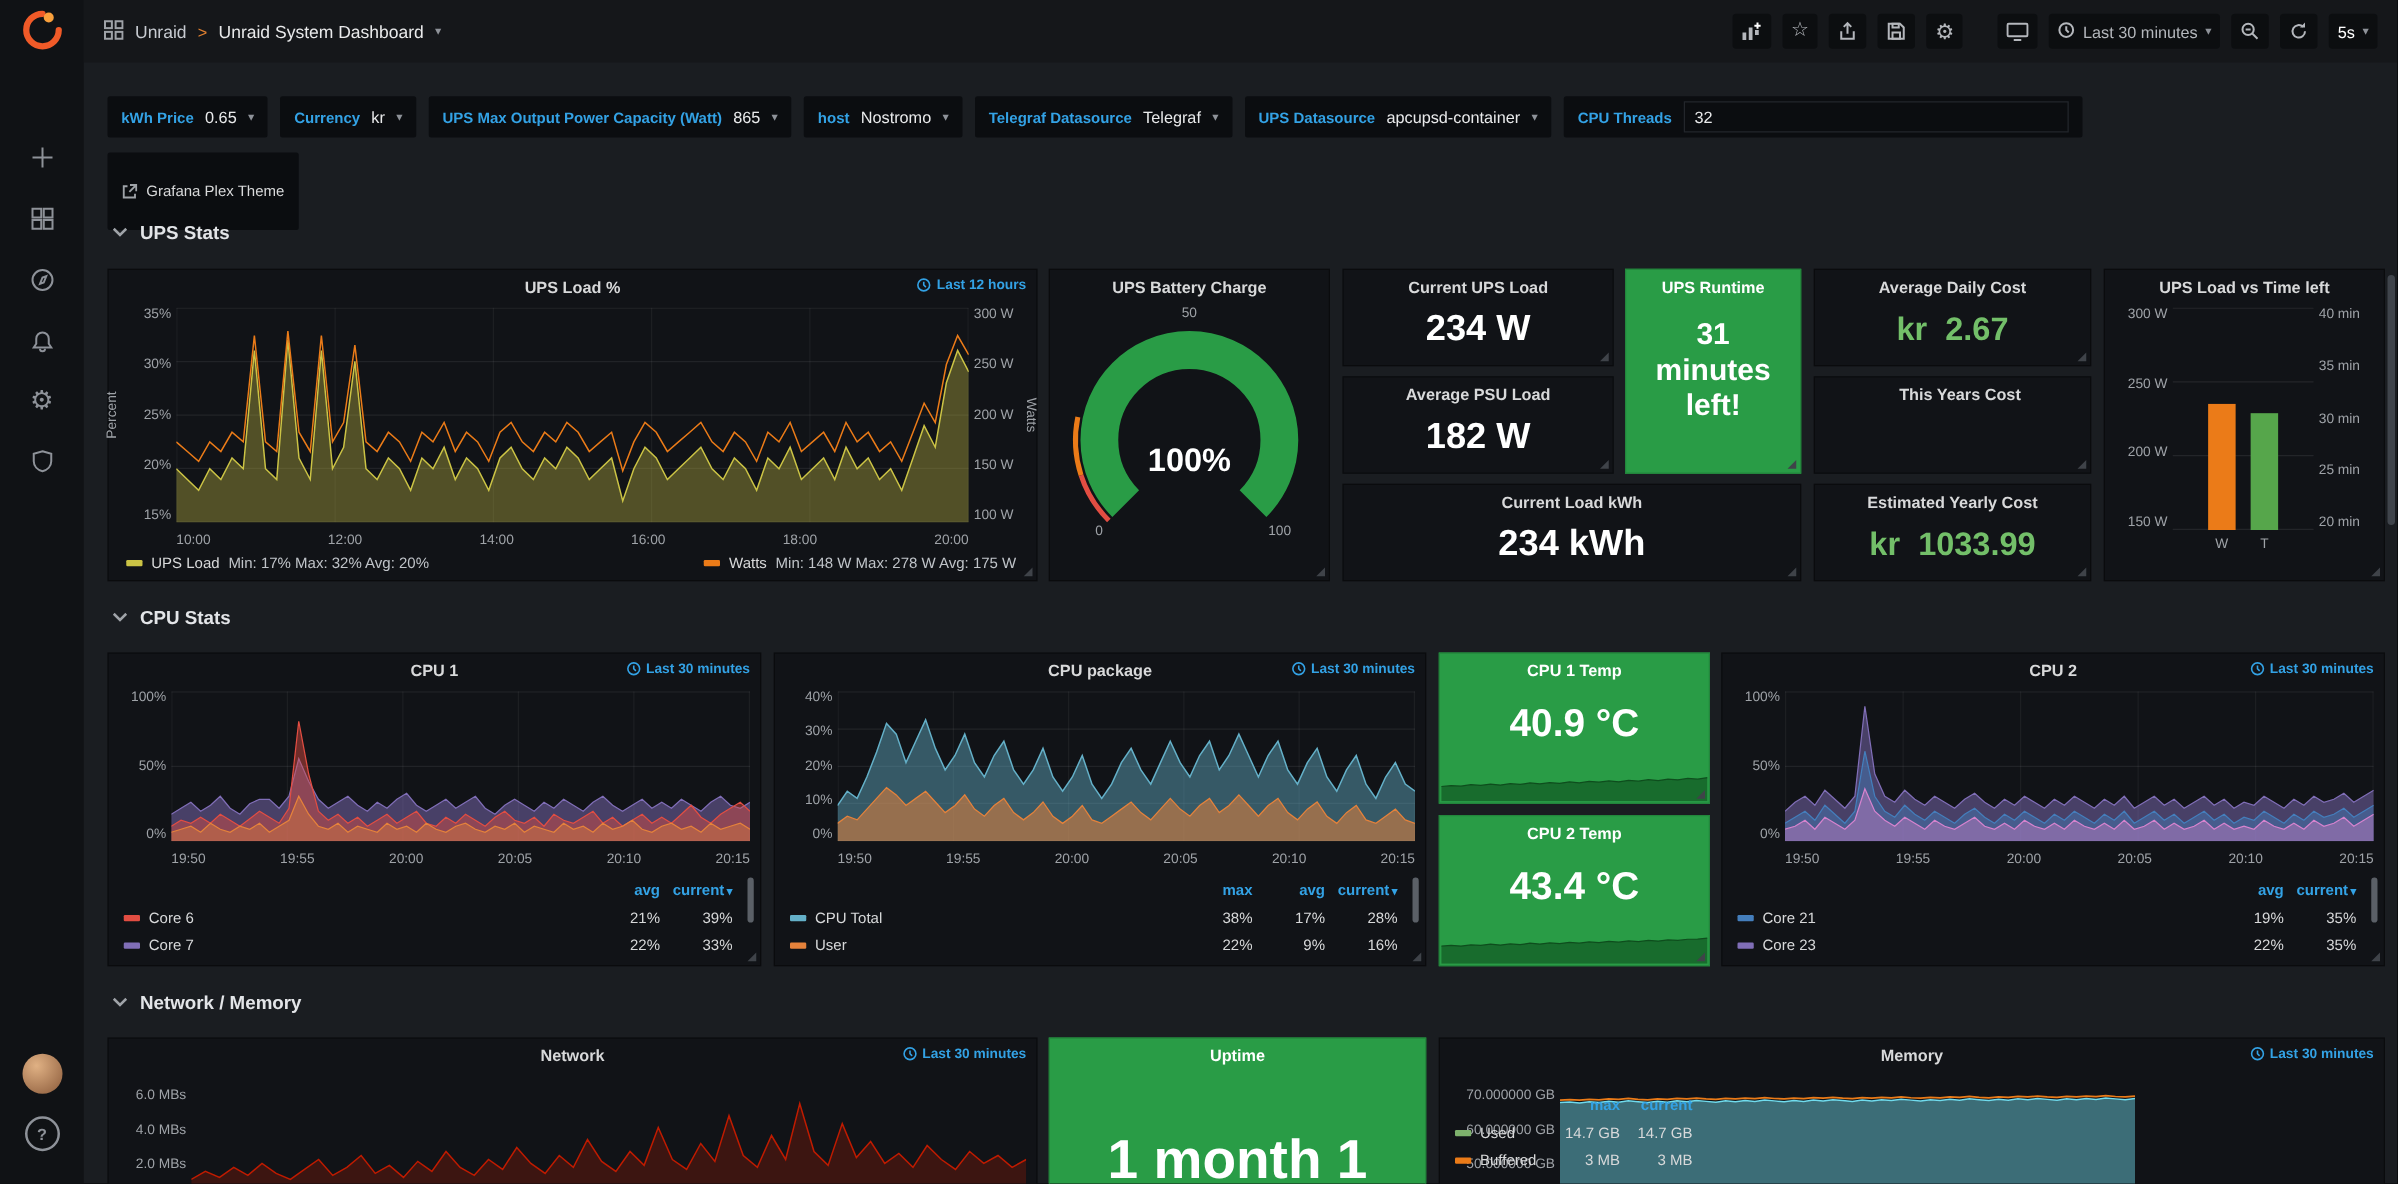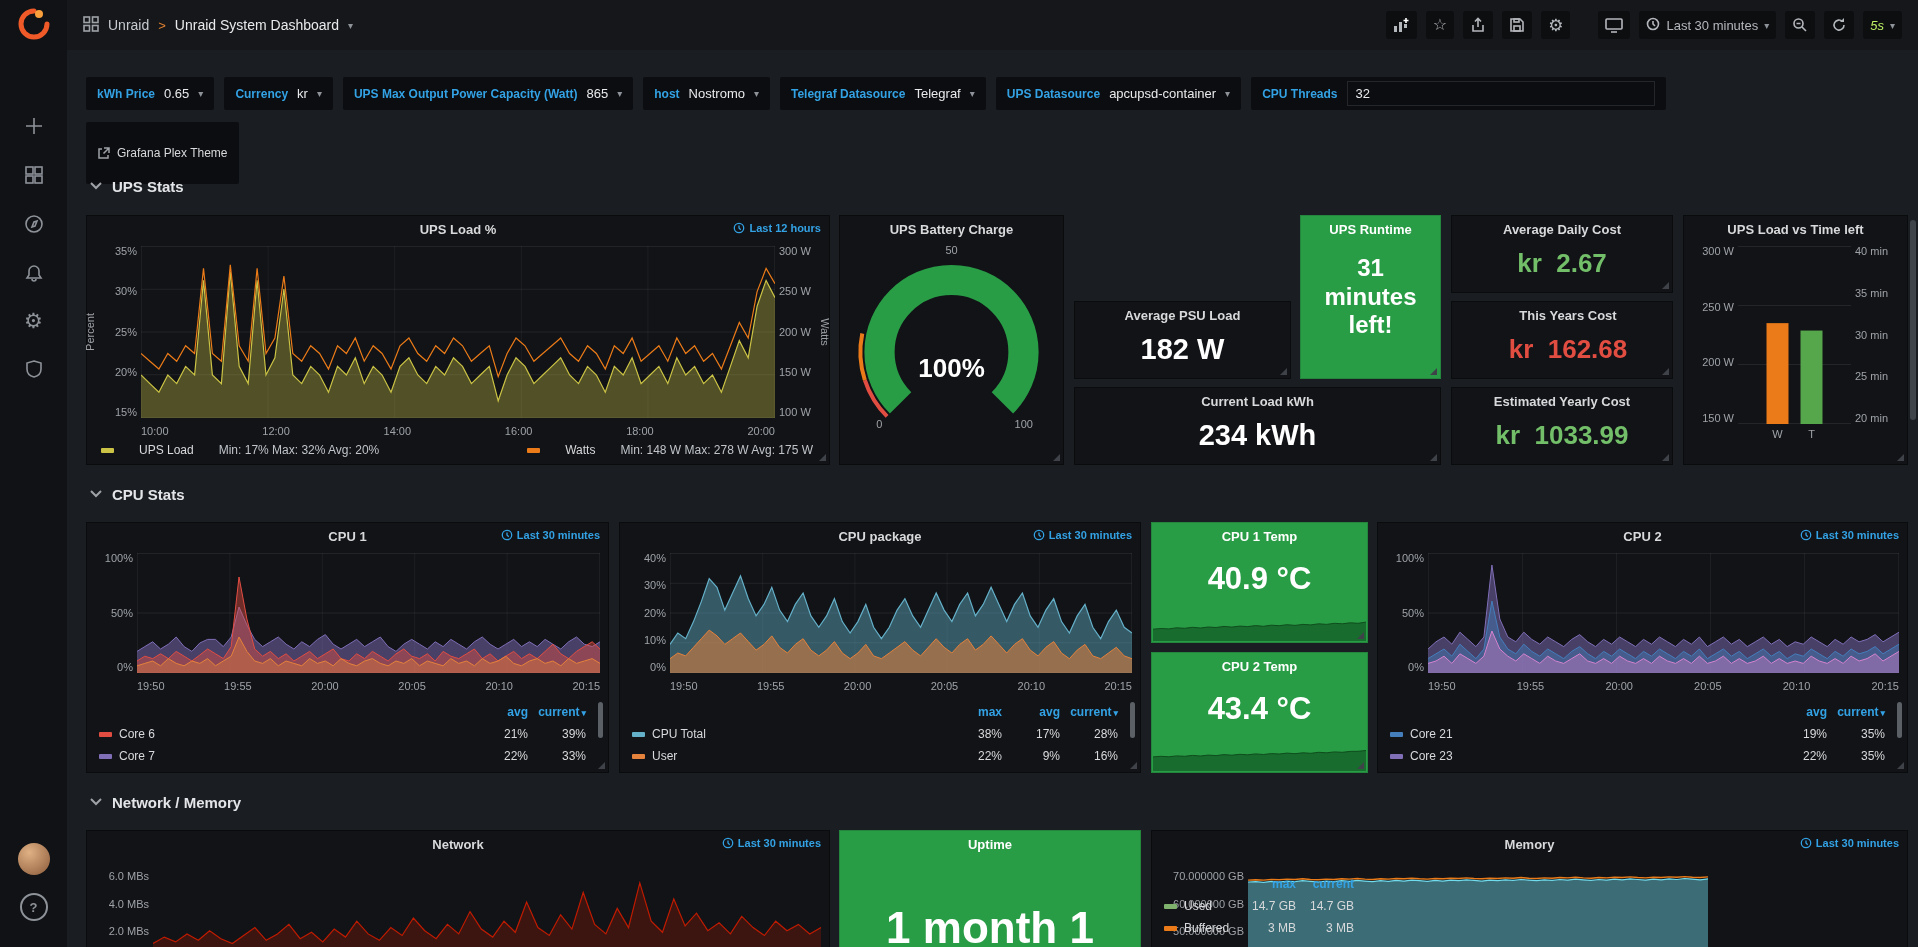--- a/index.html
+++ b/index.html
@@ -49,21 +49,21 @@
   
   .ts-body{display:flex;padding:4px 6px 0;box-sizing:border-box;}
   .yaxis{display:flex;flex-direction:column;justify-content:space-between;font-size:11px;color:#9fa3a8;align-items:flex-end;flex-shrink:0;}
   .yaxis.yright{align-items:flex-start;}
   .yaxis span{line-height:11px;}
   .plot{position:relative;margin:0 4px;}
   .xaxis{display:flex;justify-content:space-between;font-size:11px;color:#9fa3a8;padding-top:3px;height:15px;}
   .ylab{position:absolute;font-size:11px;color:#9fa3a8;white-space:nowrap;}
   
   .ups-legend{position:absolute;left:14px;right:16px;bottom:7px;display:flex;justify-content:space-between;font-size:12px;}
-  .lg-inline{display:flex;align-items:center;gap:25px;cursor:pointer;}
+  .lg-inline{display:flex;align-items:center;gap:7px;cursor:pointer;}
   .lg-swatch{width:13px;height:5px;border-radius:1px;display:inline-block;flex-shrink:0;}
   .lg-nm{color:#d8d9da;}
   .lg-st{color:#c0c4c9;}
   .legend-table{position:absolute;left:12px;right:22px;bottom:5px;font-size:12px;}
   .lg-row{display:flex;align-items:center;height:22px;}
   .lg-name{flex:1;display:flex;align-items:center;gap:7px;color:#d8d9da;cursor:pointer;}
   .lg-col,.lg-val{width:58px;text-align:right;color:#d8d9da;}
   .lg-head .lg-col{color:#33a2e5;font-weight:600;cursor:pointer;}
   .lg-col.sorted::after{content:"▾";font-size:9px;margin-left:2px;}
   .legend-table i.lg-swatch{height:5px;width:13px;}
@@ -192,21 +192,21 @@
             <path d="M10 10l4 4M4.5 6.5h4"></path>
           </svg>
       </div>
       <div class="tb-btn">
         <svg width="16" height="16" viewBox="0 0 16 16">
             <path d="M13 8a5 5 0 1 1-1.5-3.5"></path>
             <path d="M13 1v4h-4" fill="#b4b7bc" stroke="none"></path>
           </svg>
       </div>
       <div class="tb-btn">
-        <span style="color: #bef264; font-style: italic;">5s</span>
+        <span style="color: #ffffff;">5s</span>
         <span class="caret">▾</span>
       </div>
     </div>
   </div>
 
   <div class="var-row">
     <div class="var-box">
       <span class="var-label">kWh Price</span>
       <span class="var-value">0.65</span>
       <span class="caret">▾</span>
@@ -349,20 +349,26 @@
           <path d="M42.068430098281766,174.4315699017182 A91.12,91.12 0 0 1 19.839730235185613,138.15762852744524" fill="none" stroke="#e24d42" stroke-width="4"></path>
           <path d="M19.839730235185613,138.15762852744524 A91.12,91.12 0 0 1 17.273217496144696,91.52202164711457" fill="none" stroke="#eb7b18" stroke-width="4"></path>
           <text x="34.29025550522975" y="186.20974449477023" text-anchor="middle" fill="#9fa3a8" font-size="11">0</text>
           <text x="106.5" y="11.88000000000001" text-anchor="middle" fill="#9fa3a8" font-size="11">50</text>
           <text x="178.70974449477023" y="186.20974449477023" text-anchor="middle" fill="#9fa3a8" font-size="11">100</text>
           <text x="106.5" y="135.20000000000002" text-anchor="middle" fill="#ffffff" font-size="26" font-weight="bold">100%</text>
         </svg>
     </div>
   </div>
 
+  <div class="panel" style="left:1074px;top:215px;width:217px;height:78px;">
+    <div class="p-head">
+        <span>Current UPS Load</span>
+      </div>
+    <div class="stat-val" style="font-size:29px;height:42px;">234 W</div>
+  </div>
   <div class="panel" style="left:1074px;top:301px;width:217px;height:78px;">
     <div class="p-head">
         <span>Average PSU Load</span>
       </div>
     <div class="stat-val" style="font-size:29px;height:42px;">182 W</div>
   </div>
   <div class="panel green" style="left:1300px;top:215px;width:141px;height:164px;">
     <div class="p-head">
         <span>UPS Runtime</span>
       </div>
@@ -378,21 +384,20 @@
   <div class="panel" style="left:1451px;top:215px;width:222px;height:78px;">
     <div class="p-head">
         <span>Average Daily Cost</span>
       </div>
     <div class="stat-val" style="font-size: 26px; height: 42px; color: rgb(115, 191, 105);">kr&nbsp;&nbsp;2.67</div>
   </div>
   <div class="panel" style="left:1451px;top:301px;width:222px;height:78px;padding-left:12px;">
     <div class="p-head">
         <span>This Years Cost</span>
       </div>
-    <div class="stat-val" style="font-size: 26px; height: 42px; color: rgb(226, 77, 66);">kr&nbsp;&nbsp;162.68</div>
   </div>
   <div class="panel" style="left:1451px;top:387px;width:222px;height:78px;">
     <div class="p-head">
         <span>Estimated Yearly Cost</span>
       </div>
     <div class="stat-val" style="font-size: 26px; height: 42px; color: rgb(115, 191, 105);">kr&nbsp;&nbsp;1033.99</div>
   </div>
 
   <div class="panel" style="left:1683px;top:215px;width:225px;height:250px;">
     <div class="p-head">

